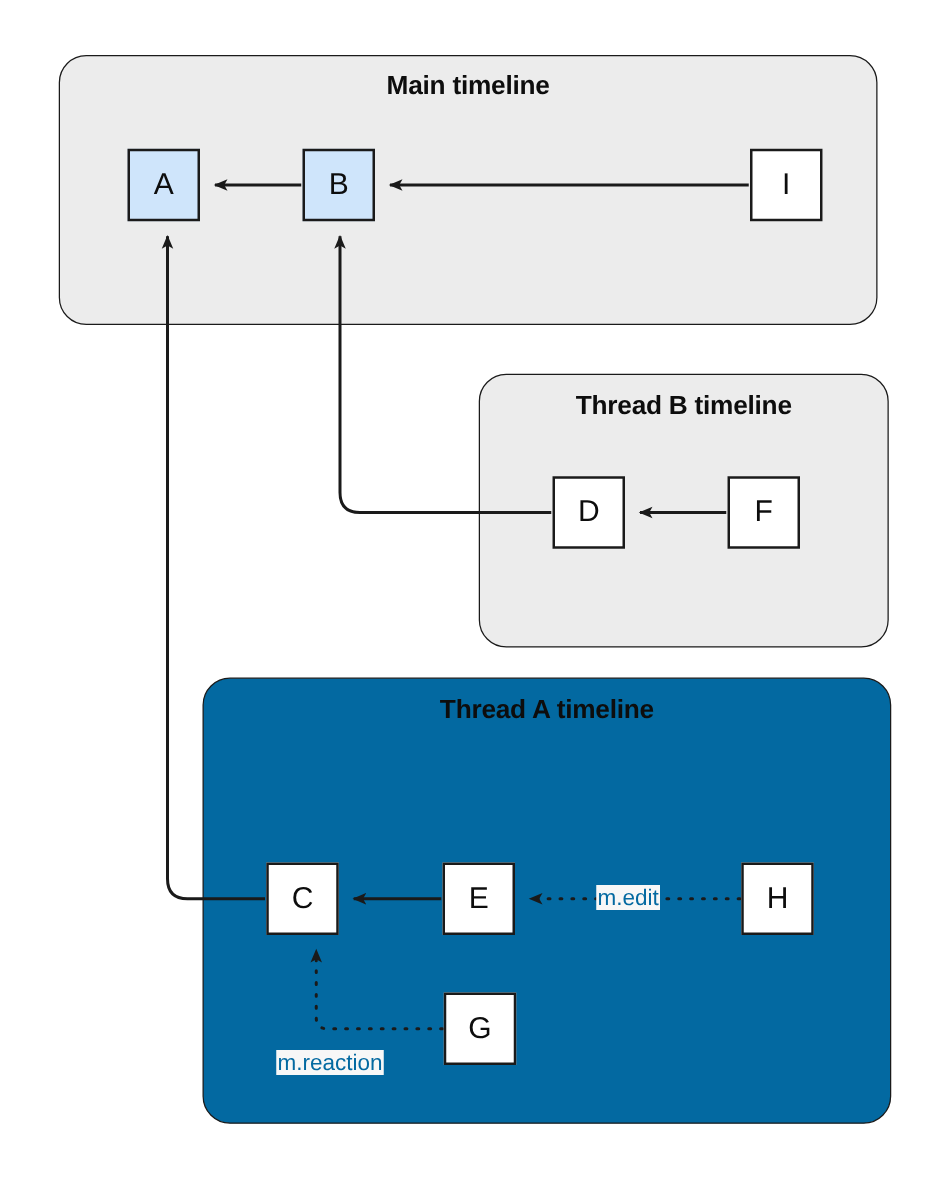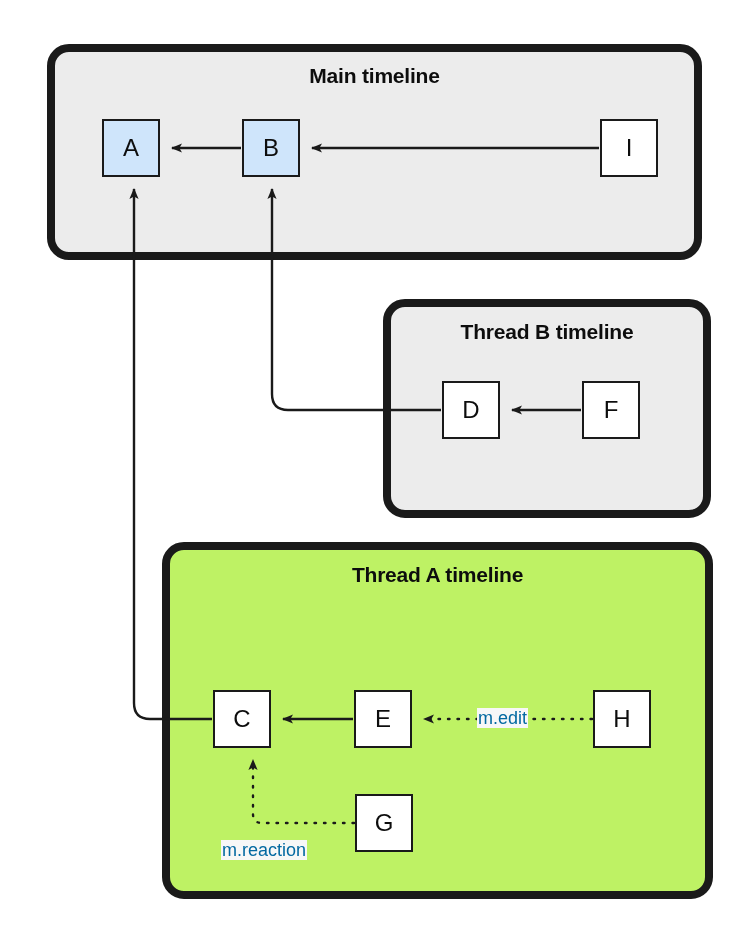--- a/index.html
+++ b/index.html
@@ -22,21 +22,21 @@
   }
   svg.layer {
     position: absolute;
     left: 0; top: 0;
     width: 756px;
     height: 942px;
   }
   .container-box {
     position: absolute;
     background: #ececec;
-    border: 8px solid #ef4444;
+    border: 1px solid #ef4444;
     border-radius: 22px;
     box-sizing: border-box;
   }
   .container-title {
     position: absolute;
     width: 100%;
     text-align: center;
     font-weight: bold;
     font-size: 21px;
     color: #0d0d0d;
@@ -75,21 +75,21 @@
 <div id="diagram-root">
 
   <div class="container-box" id="c-main" style="left: 47px; top: 44px; width: 655px; height: 216px; background: rgb(236, 236, 236); border-color: rgb(26, 26, 26);">
     <div class="container-title" style="top: 12px;">Main timeline</div>
   </div>
 
   <div class="container-box" id="c-threadb" style="left: 383px; top: 299px; width: 328px; height: 219px; background: rgb(236, 236, 236); border-color: rgb(26, 26, 26);">
     <div class="container-title" style="top: 13px;">Thread B timeline</div>
   </div>
 
-  <div class="container-box" id="c-threada" style="left: 162px; top: 542px; width: 551px; height: 357px; background: #bef264; border-color: rgb(26, 26, 26);">
+  <div class="container-box" id="c-threada" style="left: 162px; top: 542px; width: 551px; height: 357px; background: #0369a1; border-color: rgb(26, 26, 26);">
     <div class="container-title" style="top: 13px;">Thread A timeline</div>
   </div>
 
   <svg class="layer" viewBox="0 0 756 942">
     <defs>
       <marker id="arrowhead" markerWidth="12" markerHeight="10" refX="10" refY="5" orient="auto" markerUnits="userSpaceOnUse">
         <path d="M0,0.4 L11,5 L0,9.6 L2.6,5 Z" fill="#1a1a1a"></path>
       </marker>
     </defs>
 

